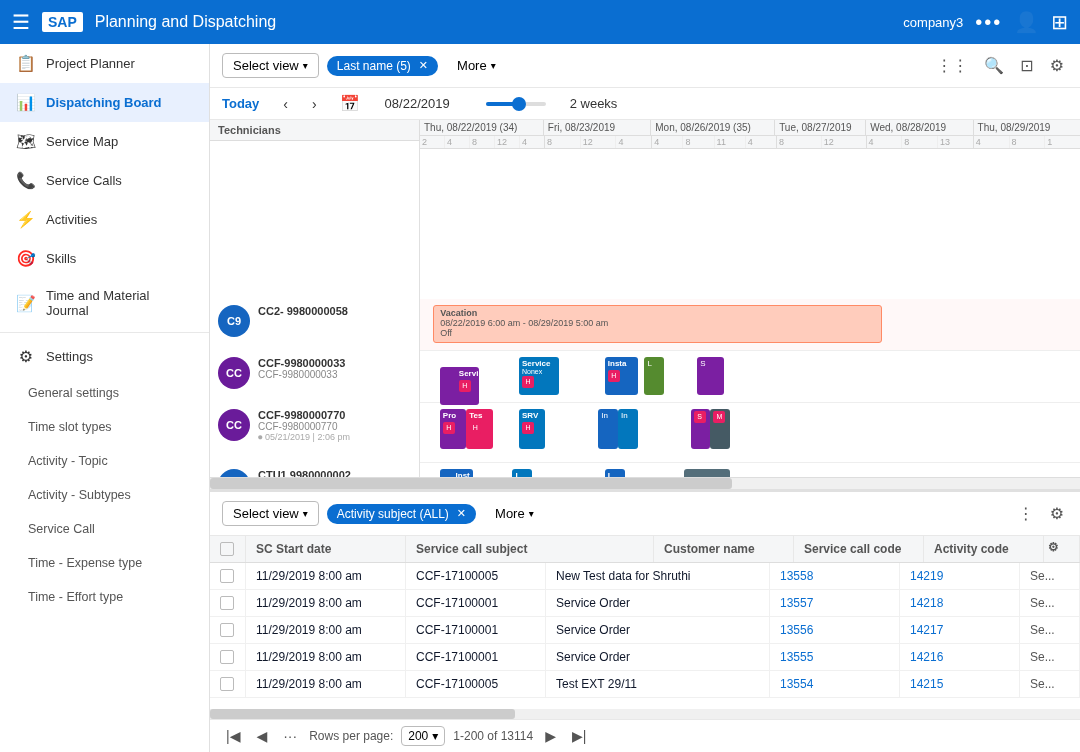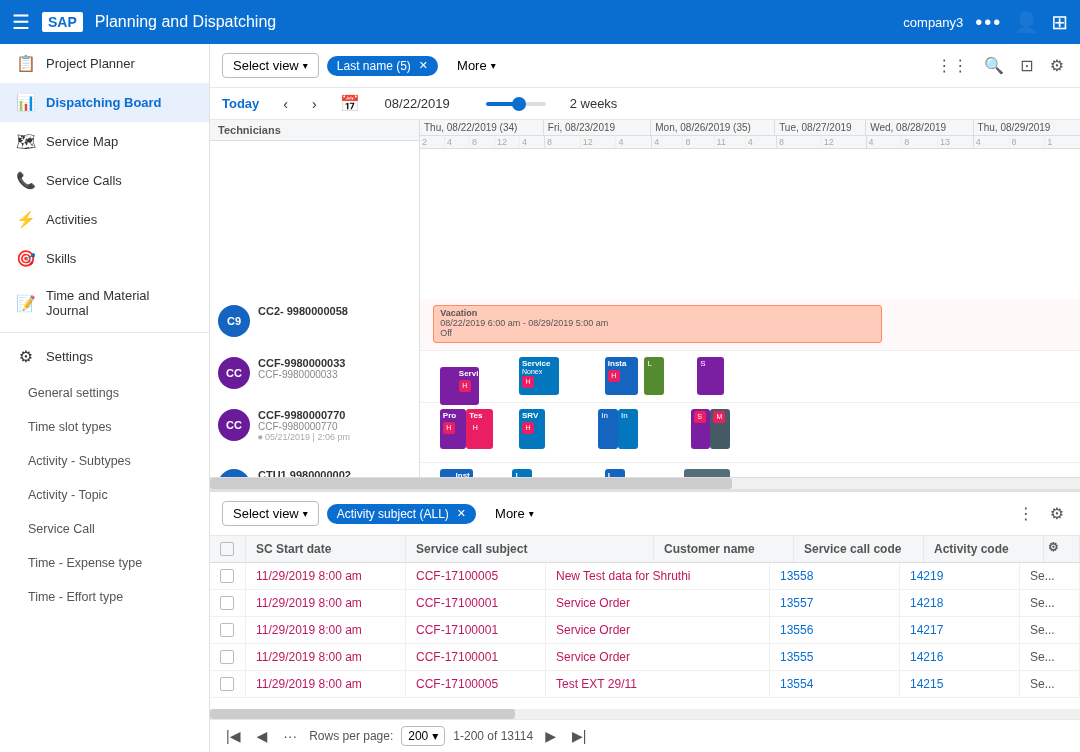--- a/index.html
+++ b/index.html
@@ -139,21 +139,21 @@
     .th.check-col { width: 36px; }
     .th.date-col { width: 160px; }
     .th.cust-col { width: 140px; }
     .th.subj-col { flex: 1; }
     .th.code-col { width: 130px; }
     .th.act-col { width: 120px; }
     .th.gear-col { width: 36px; padding: 4px; }
 
     .table-body { overflow-y: auto; flex: 1; }
     .table-row { display: flex; border-bottom: 1px solid #f0f0f0; align-items: center; }
-    .td { padding: 6px 10px; border-right: 1px solid #f0f0f0; flex-shrink: 0; font-size: 12px; color: #be185d; }
+    .td { padding: 6px 10px; border-right: 1px solid #f0f0f0; flex-shrink: 0; font-size: 12px; color: #0f172a; }
     .td.check-col { width: 36px; }
     .td.date-col { width: 160px; }
     .td.cust-col { width: 140px; }
     .td.subj-col { flex: 1; }
     .td.code-col { width: 130px; color: #0a6ed1; cursor: pointer; }
     .td.act-col { width: 120px; color: #0a6ed1; cursor: pointer; }
 
     .table-footer {
       display: flex; align-items: center; padding: 6px 12px;
       border-top: 1px solid #e8e8e8; gap: 8px; font-size: 12px; color: #555;
@@ -223,24 +223,24 @@
       <span class="sidebar-icon">⚙</span>
       <span>Settings</span>
     </div>
     <div class="sidebar-item sub">
       <span>General settings</span>
     </div>
     <div class="sidebar-item sub">
       <span>Time slot types</span>
     </div>
     <div class="sidebar-item sub">
+      <span>Activity - Topic</span>
+    </div>
+    <div class="sidebar-item sub">
       <span>Activity - Subtypes</span>
-    </div>
-    <div class="sidebar-item sub">
-      <span>Activity - Topic</span>
     </div>
     <div class="sidebar-item sub">
       <span>Service Call</span>
     </div>
     <div class="sidebar-item sub">
       <span>Time - Expense type</span>
     </div>
     <div class="sidebar-item sub">
       <span>Time - Effort type</span>
     </div>

